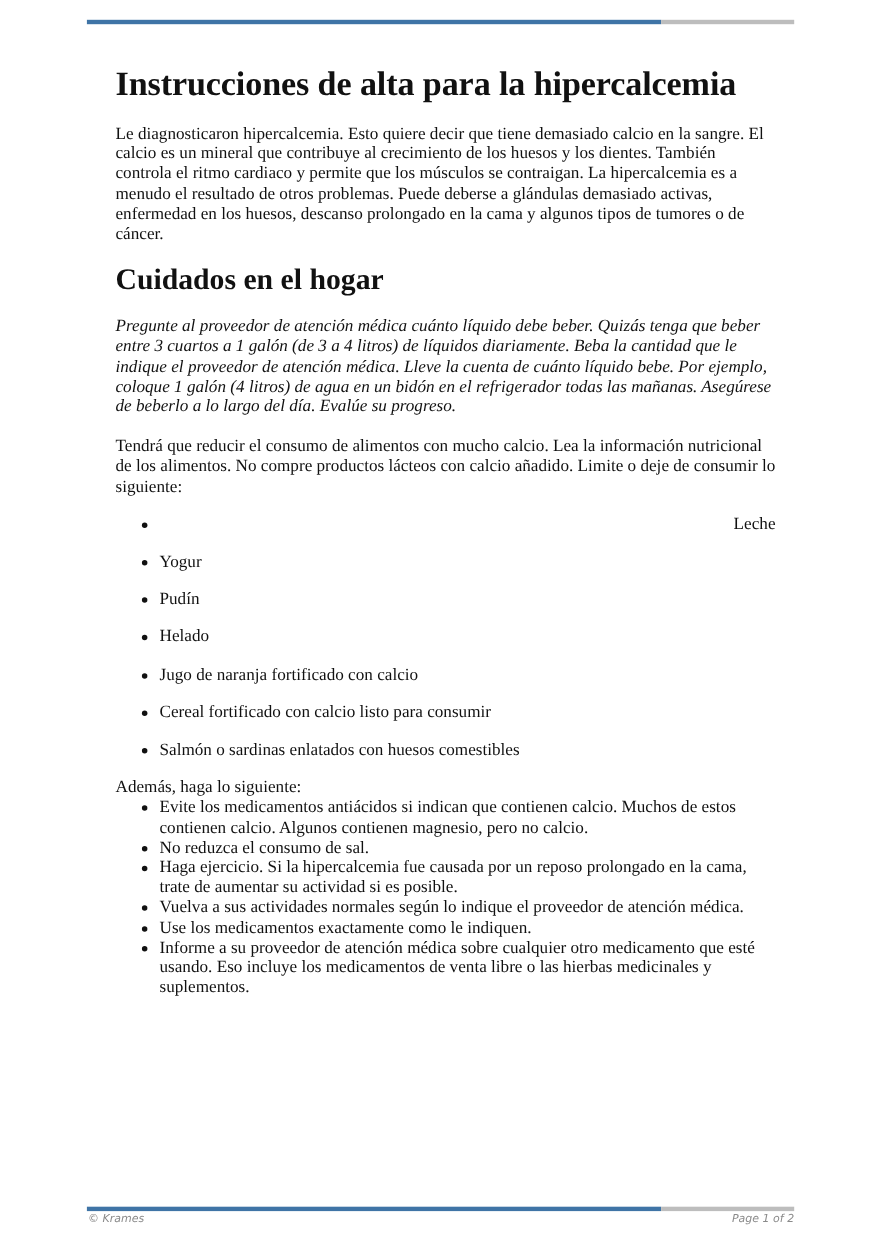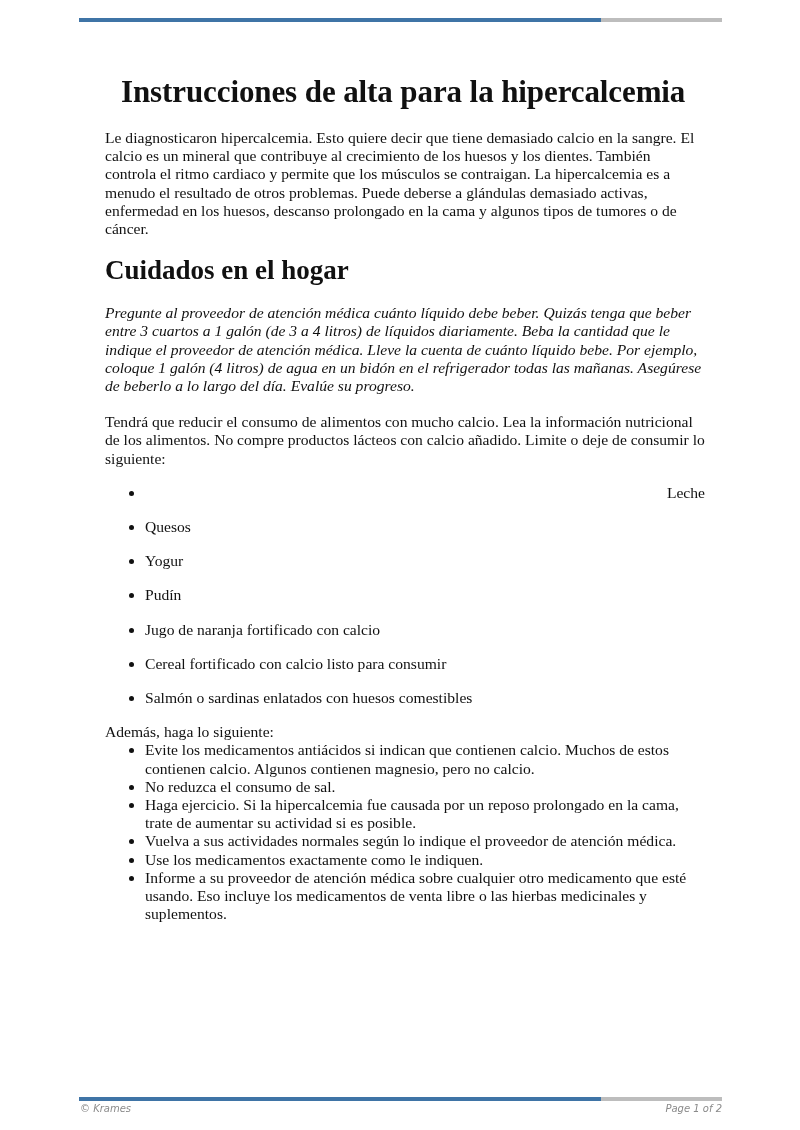--- a/index.html
+++ b/index.html
@@ -26,21 +26,21 @@
     .bar-blue { background: #3f74a6; width: 522px; height: 4px; }
     .bar-gray { background: #bdbdbd; flex: 1; height: 4px; }
 
     .content {
       position: absolute;
       left: 105px;
       top: 56px;
       width: 600px;
     }
     h1 {
-      margin: 16px;
+      margin: 0;
       font-size: 31px;
       font-weight: bold;
       line-height: 40px;
       letter-spacing: -0.1px;
     }
     .para {
       font-size: 15.6px;
       line-height: 18.2px;
       margin: 0;
     }
@@ -111,23 +111,23 @@
 <div class="content">
   <h1>Instrucciones de alta para la hipercalcemia</h1>
   <p class="para intro">Le diagnosticaron hipercalcemia. Esto quiere decir que tiene demasiado calcio en la sangre. El calcio es un mineral que contribuye al crecimiento de los huesos y los dientes. También controla el ritmo cardiaco y permite que los músculos se contraigan. La hipercalcemia es a menudo el resultado de otros problemas. Puede deberse a glándulas demasiado activas, enfermedad en los huesos, descanso prolongado en la cama y algunos tipos de tumores o de cáncer.</p>
 
   <h2>Cuidados en el hogar</h2>
   <p class="para p-fluids">Pregunte al proveedor de atención médica cuánto líquido debe beber. Quizás tenga que beber entre 3 cuartos a 1 galón (de 3 a 4 litros) de líquidos diariamente. Beba la cantidad que le indique el proveedor de atención médica. Lleve la cuenta de cuánto líquido bebe. Por ejemplo, coloque 1 galón (4 litros) de agua en un bidón en el refrigerador todas las mañanas. Asegúrese de beberlo a lo largo del día. Evalúe su progreso.</p>
   <p class="para p-reduce">Tendrá que reducir el consumo de alimentos con mucho calcio. Lea la información nutricional de los alimentos. No compre productos lácteos con calcio añadido. Limite o deje de consumir lo siguiente:</p>
 
   <ul class="foods">
     <li><span class="bullet"></span><span>Leche</span></li>
-    <li><span class="bullet"></span><span>Quesos</span></li>
     <li><span class="bullet"></span><span>Yogur</span></li>
     <li><span class="bullet"></span><span>Pudín</span></li>
+    <li><span class="bullet"></span><span>Helado</span></li>
     <li><span class="bullet"></span><span>Jugo de naranja fortificado con calcio</span></li>
     <li><span class="bullet"></span><span>Cereal fortificado con calcio listo para consumir</span></li>
     <li><span class="bullet"></span><span>Salmón o sardinas enlatados con huesos comestibles</span></li>
   </ul>
 
   <p class="para p-also">Además, haga lo siguiente:</p>
 
   <ul class="extras">
     <li><span class="bullet"></span><span>Evite los medicamentos antiácidos si indican que contienen calcio. Muchos de estos contienen calcio. Algunos contienen magnesio, pero no calcio.</span></li>
     <li><span class="bullet"></span><span>No reduzca el consumo de sal.</span></li>

